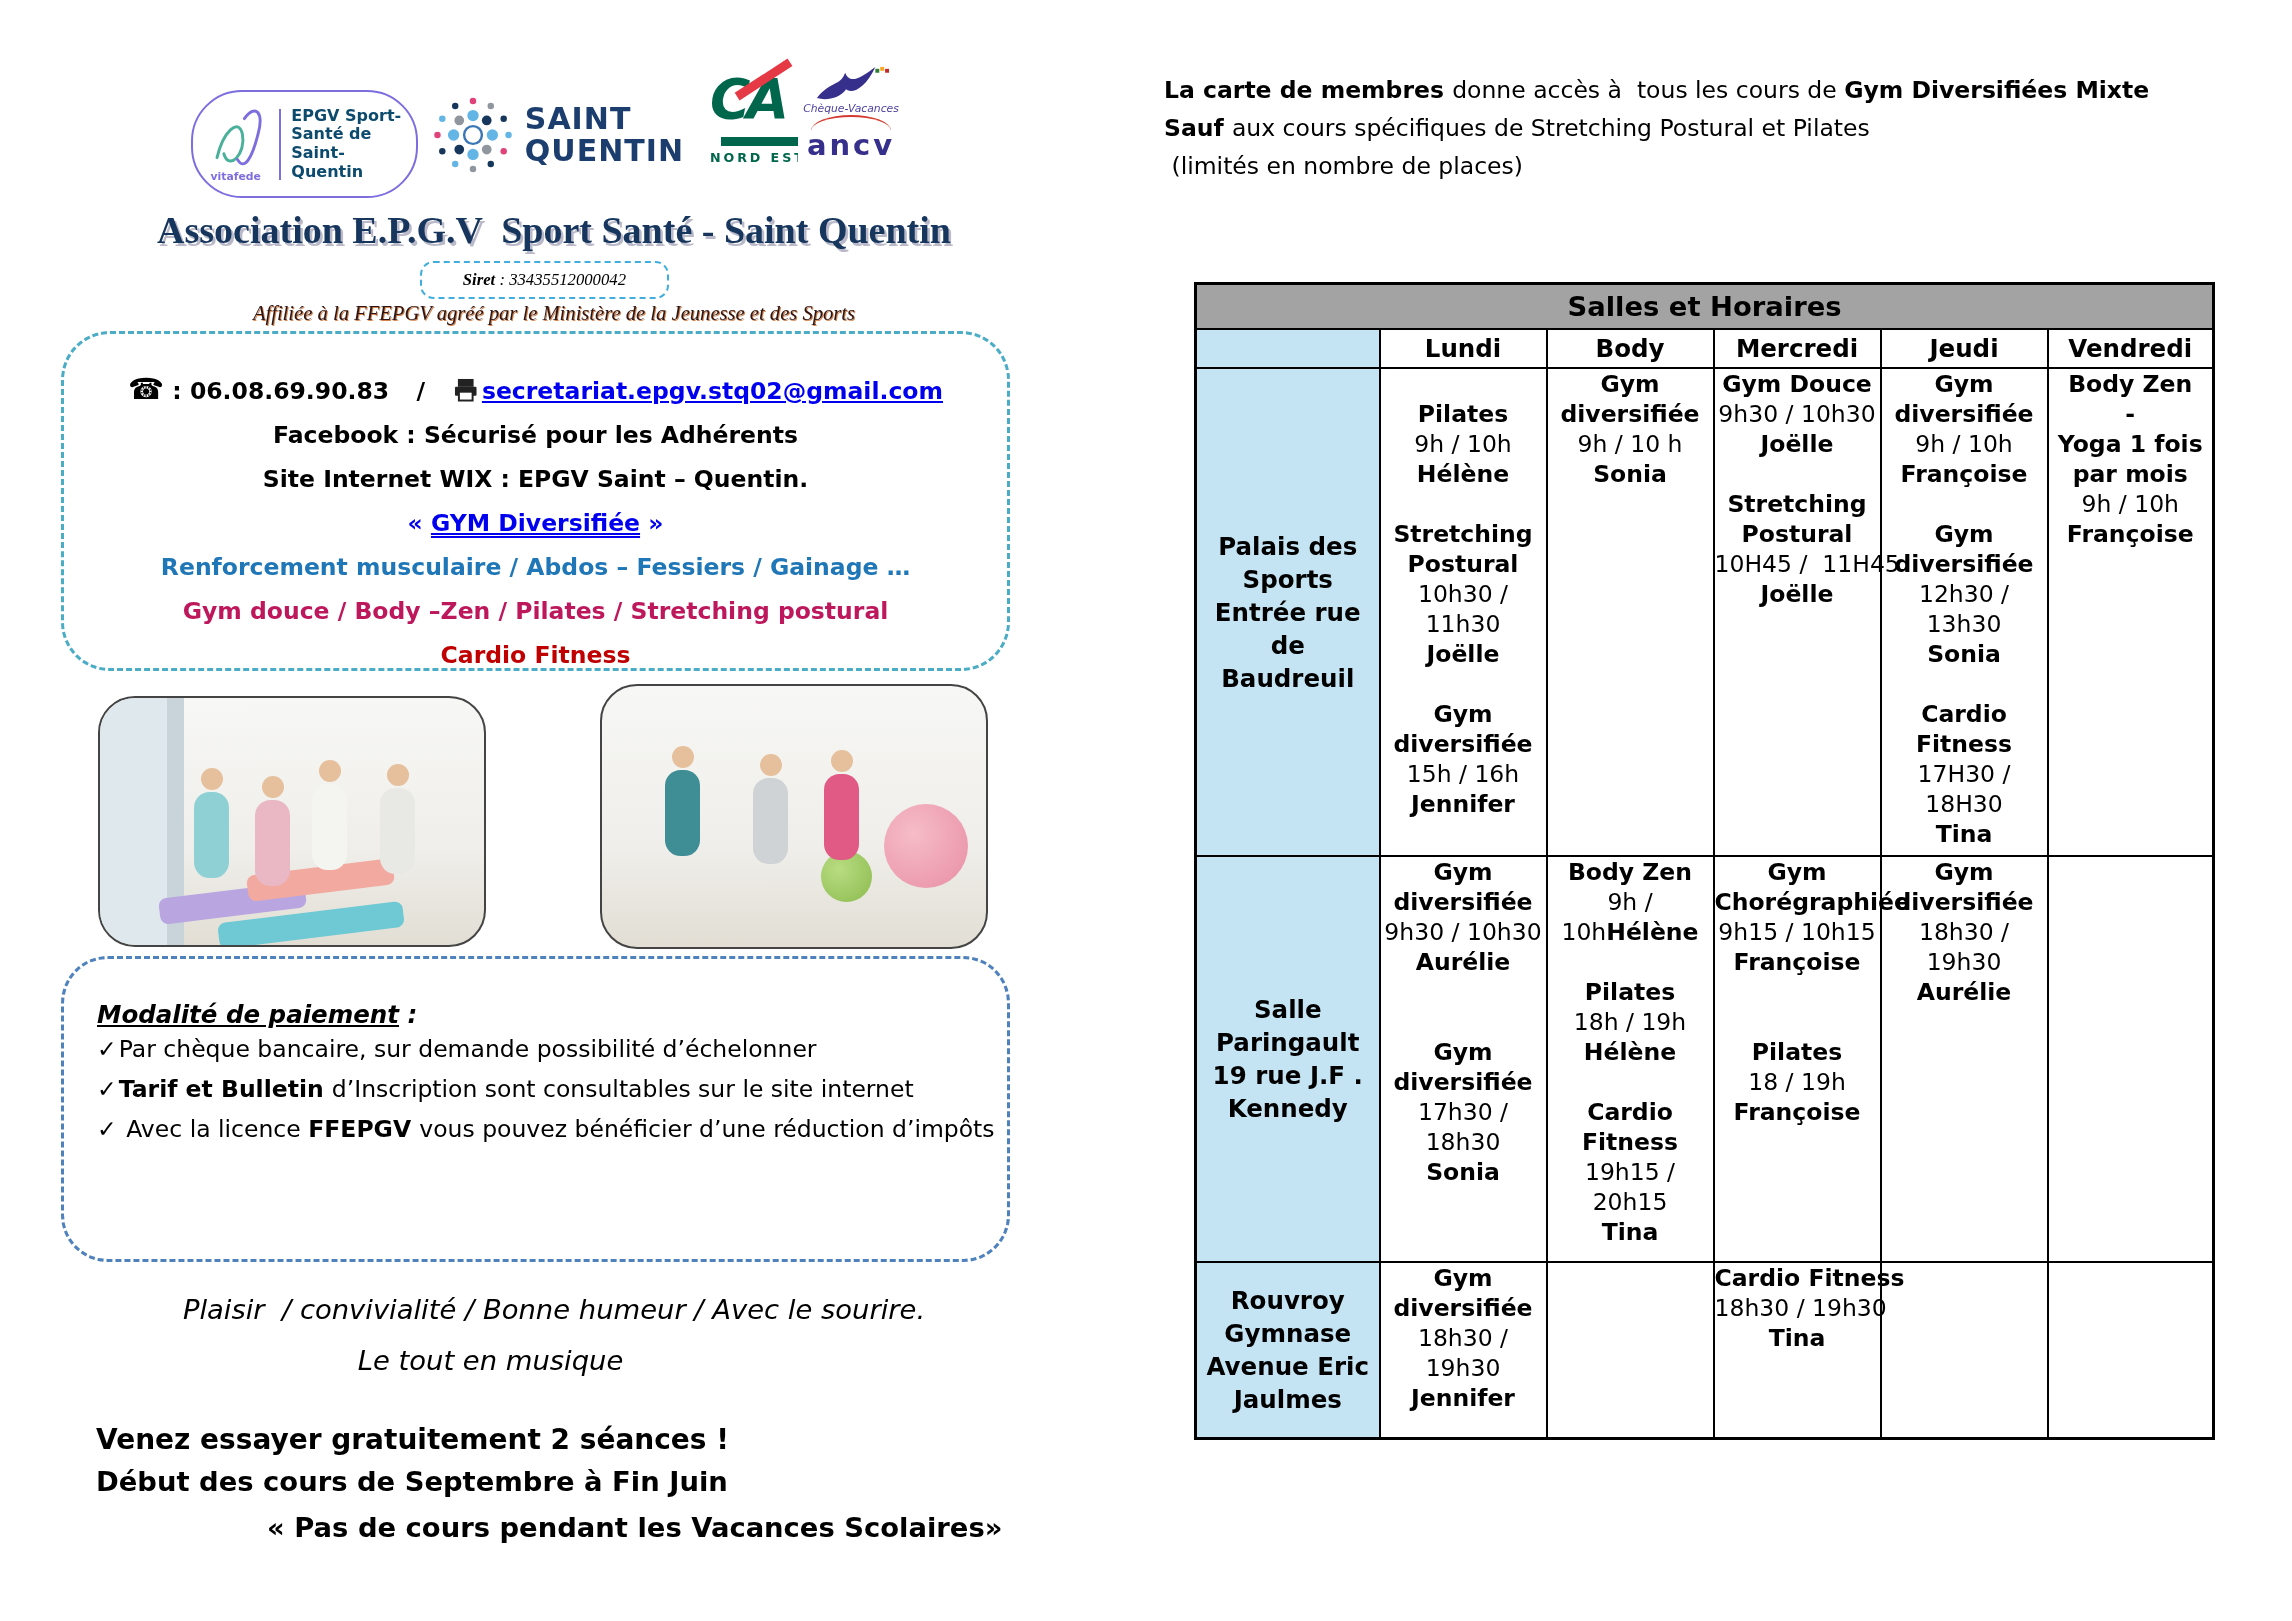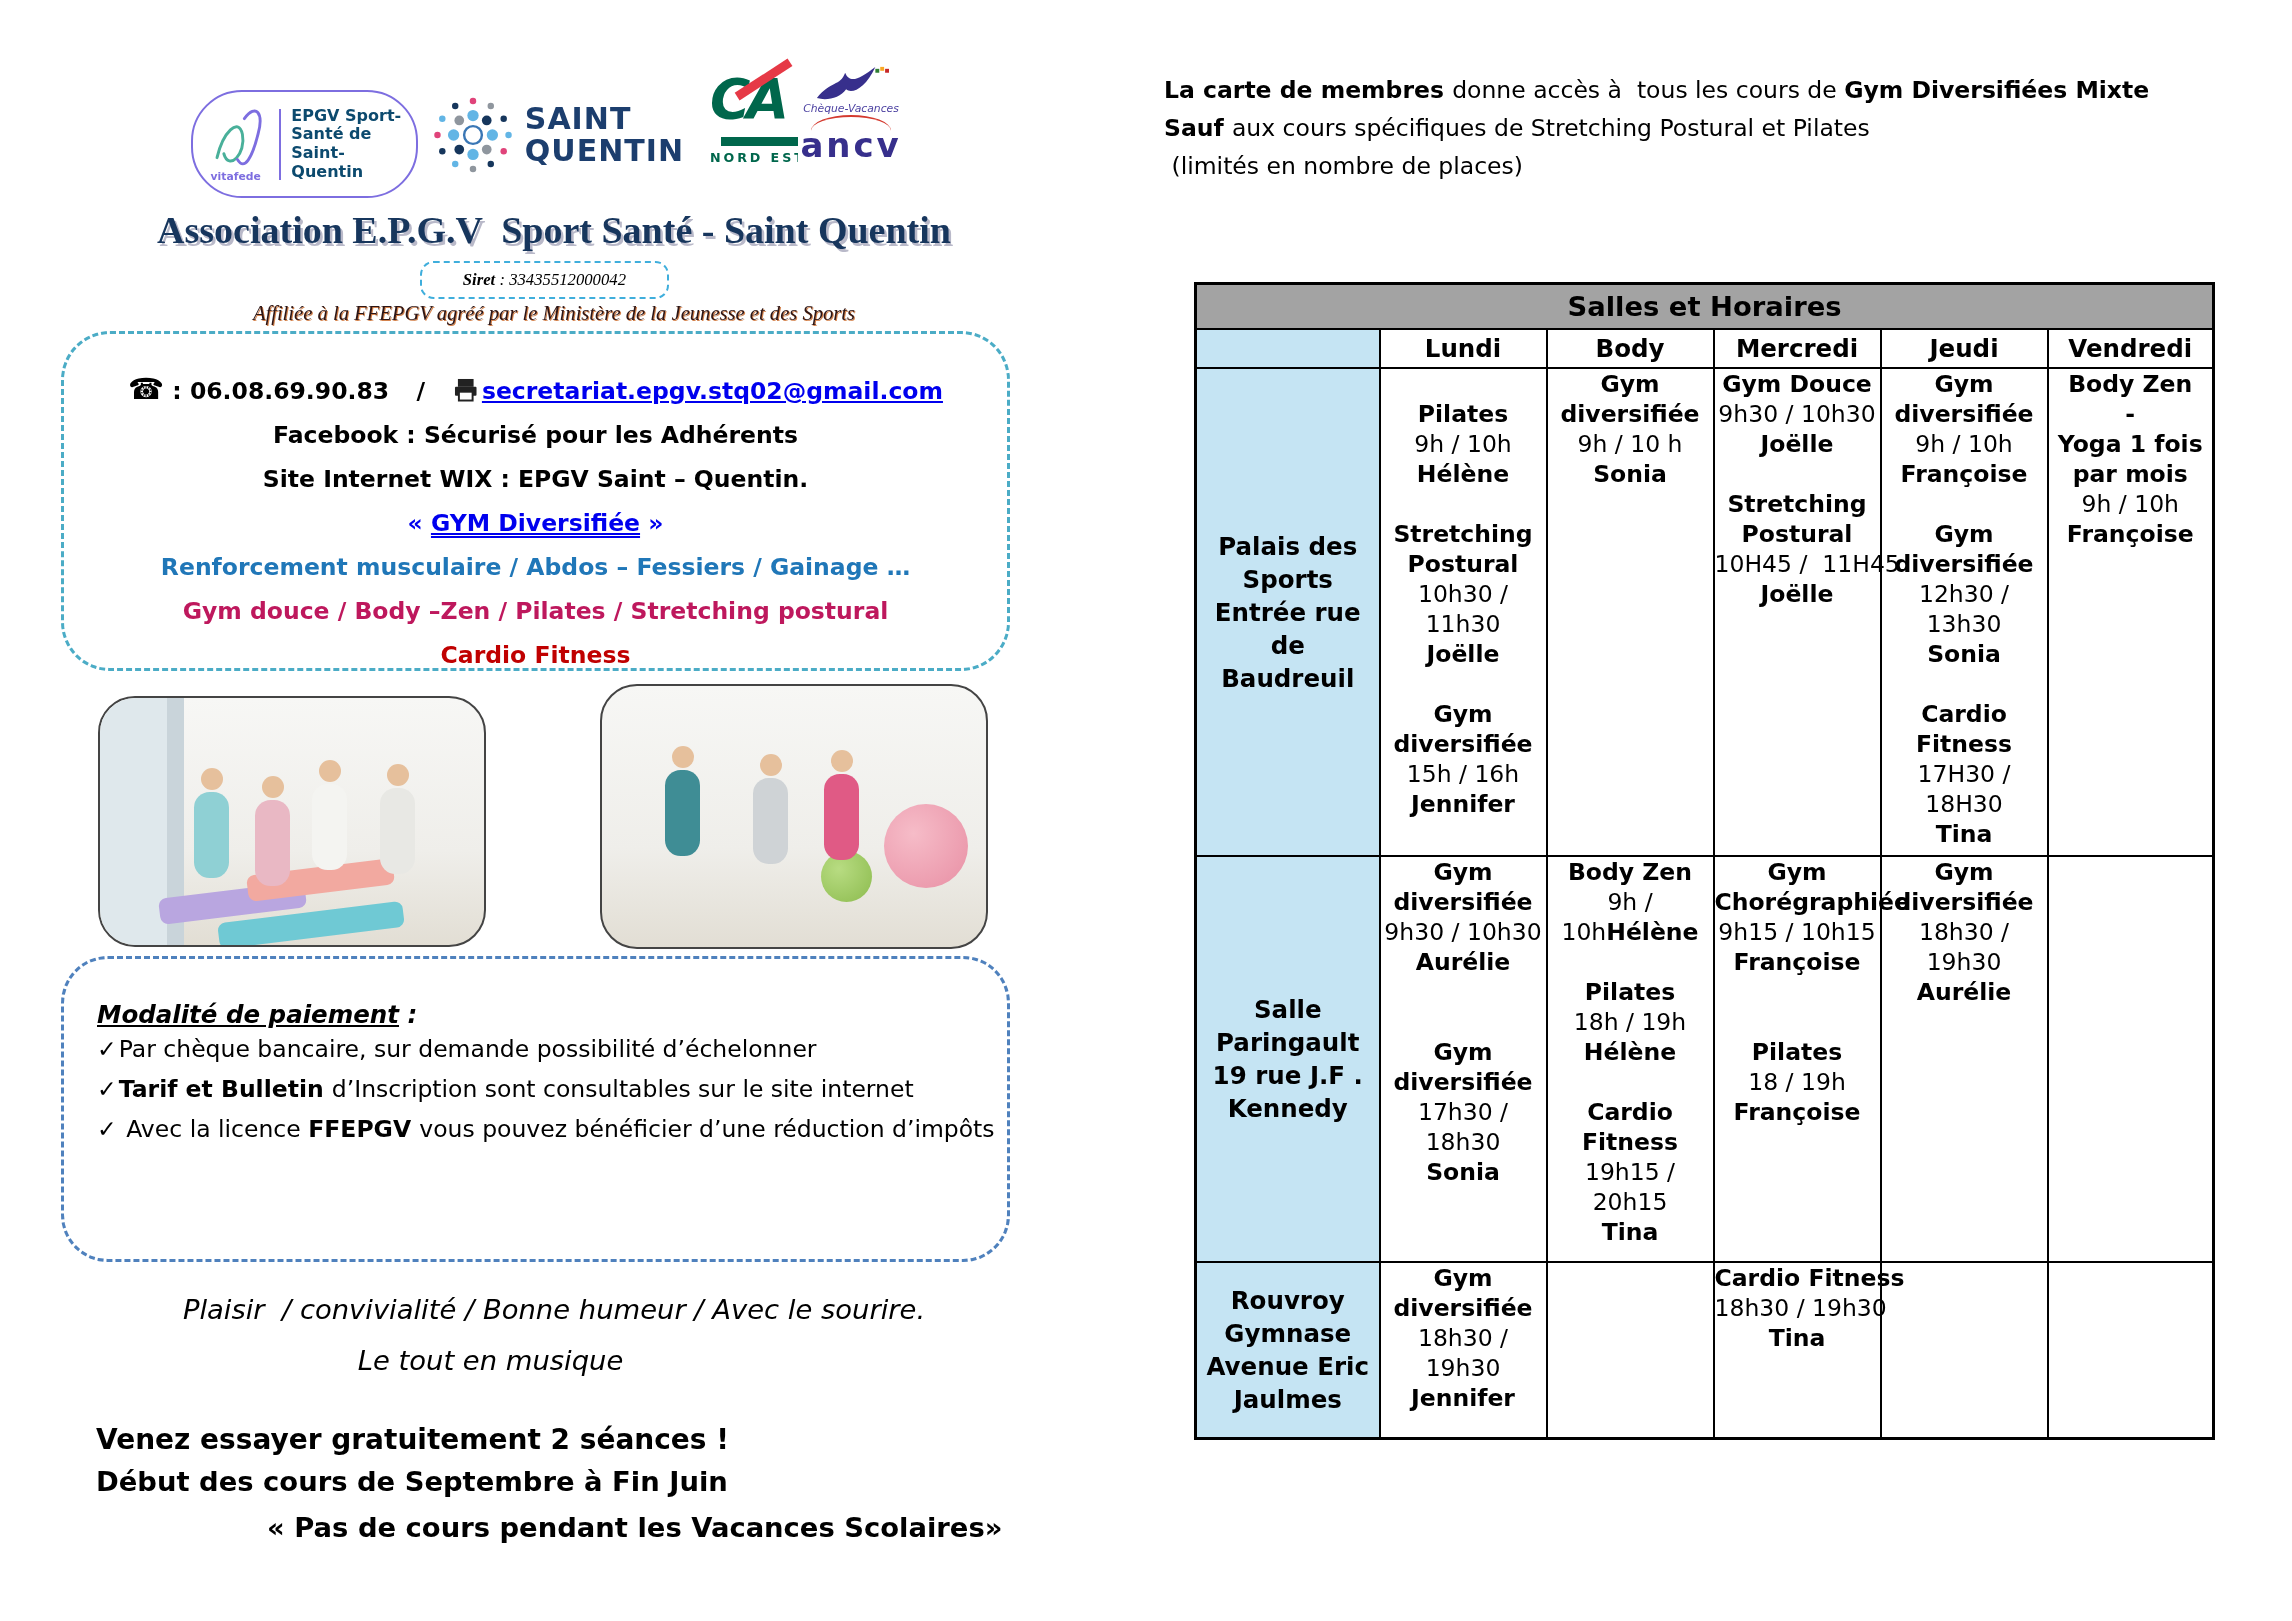--- a/index.html
+++ b/index.html
@@ -18,21 +18,21 @@
   .sq-text{font-size:30px;line-height:32px;font-weight:800;color:#1c3e6e;letter-spacing:1px;}
   .logo-ca{left:710px;top:61px;width:108px;height:147px;background:#fff;text-align:left;}
   .ca-mark{position:relative;display:inline-block;font-style:italic;font-weight:900;font-size:55px;
            line-height:76px;color:#00674c;letter-spacing:-3.9px;}
   .ca-stripe{position:absolute;right:-9.8px;top:13.7px;width:63px;height:8.8px;background:#e63946;transform:rotate(-33deg);}
   .ca-bar{width:86px;height:8.8px;background:#00674c;margin:0 auto 3.9px;}
   .ca-region{font-size:12.7px;font-weight:700;color:#00674c;letter-spacing:2.9px;}
   .logo-ancv{left:798px;top:61px;width:106px;height:147px;background:#fff;text-align:center;}
   .ancv-script{font-size:10.8px;font-style:italic;color:#4a3fa0;margin-top:-3.9px;}
   .ancv-arc{width:80px;height:13.7px;border-top:2.9px solid #d43a2f;border-radius:50% 50% 0 0/100% 100% 0 0;margin:0 auto;}
-  .ancv-name{font-size:34px;font-weight:800;color:#372f8c;letter-spacing:2.9px;line-height:29px;}
+  .ancv-name{font-size:29px;font-weight:800;color:#372f8c;letter-spacing:2.9px;line-height:29px;}
 
   
   .doc-title{left:69px;top:208px;width:970px;text-align:center;font-family:"Liberation Serif",serif;
              font-weight:700;font-size:38px;color:#17365d;text-shadow:2.5px 2.5px 0 #b9b9c9;white-space:pre;}
   .siret-box{left:420px;top:261px;width:233px;border:2.9px dashed #3faedc;border-radius:13.7px;
              padding:6.9px 5.9px;text-align:center;font-family:"Liberation Serif",serif;font-style:italic;
              font-size:16.7px;background:transparent;}
   .siret-box b{font-weight:700;}
   .affil{left:69px;top:302px;width:970px;text-align:center;font-family:"Liberation Serif",serif;
          font-style:italic;font-size:20.6px;color:#2d1616;text-shadow:1px 1px 0 rgba(197,90,17,.75);}

